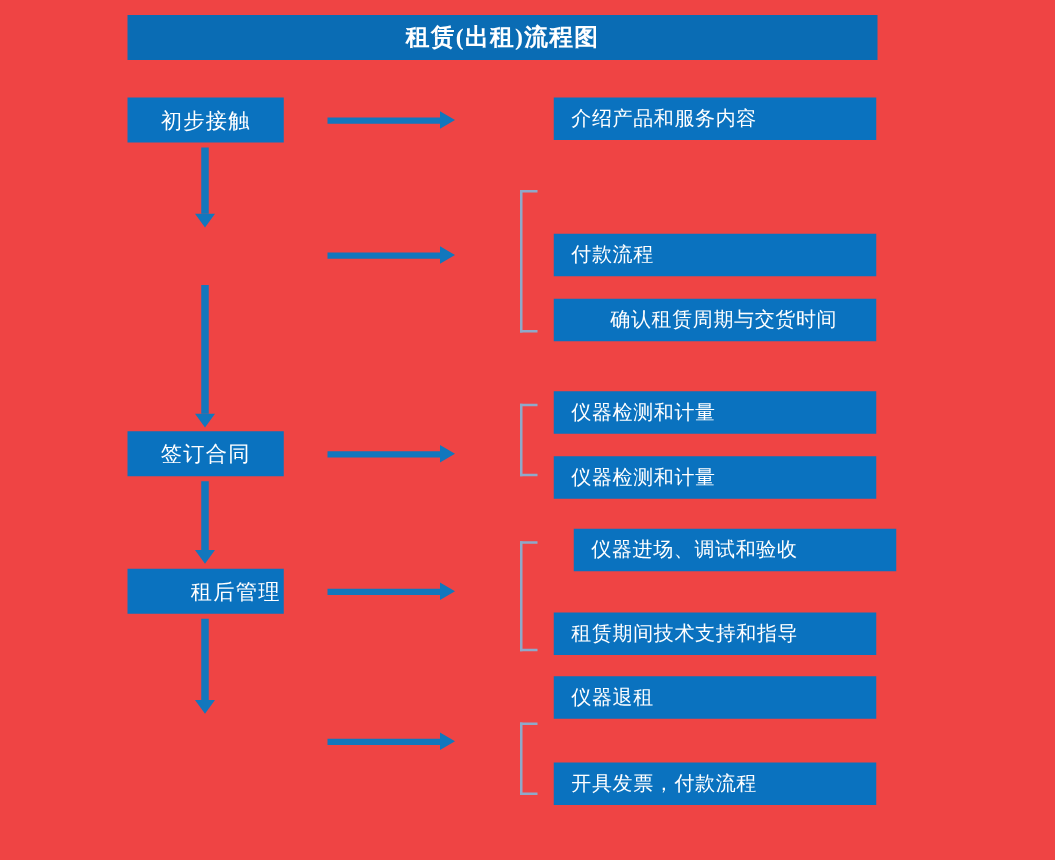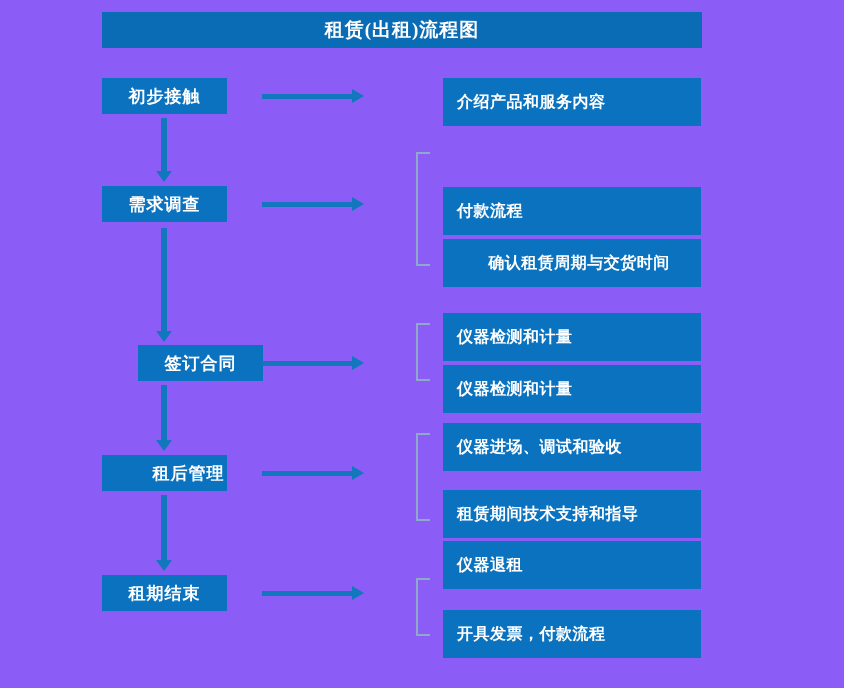--- a/index.html
+++ b/index.html
@@ -7,21 +7,21 @@
     padding: 0;
     background: #ffffff;
   }
   body {
     font-family: "Liberation Sans", "DejaVu Sans", sans-serif;
   }
   #canvas {
     position: relative;
     width: 844px;
     height: 688px;
-    background: #8b5cf6;
+    background: #ef4444;
     overflow: hidden;
   }
 
   
   .title-bar {
     position: absolute;
     left: 102px;
     top: 12px;
     width: 600px;
     height: 36px;
@@ -41,42 +41,42 @@
   
   .box {
     position: absolute;
     background: #0A72BF;
     display: flex;
     align-items: center;
     box-sizing: border-box;
   }
   .box .box-label {
     color: #ffffff;
-    font-weight: bold;
+    font-weight: normal;
     font-family: "Liberation Serif", "DejaVu Serif", serif;
     white-space: nowrap;
   }
 
   
   .stage-box {
     left: 102px;
     width: 125px;
     height: 36px;
     justify-content: center;
   }
   .stage-box .box-label {
     font-size: 17px;
     letter-spacing: 1px;
   }
 
   
   .task-box {
     left: 443px;
     width: 258px;
-    height: 48px;
+    height: 34px;
     justify-content: flex-start;
     padding-left: 14px;
   }
   .task-box .box-label {
     font-size: 16px;
     letter-spacing: 0.5px;
   }
 
   
   .h-arrow {
@@ -137,35 +137,29 @@
 <div id="canvas">
 
   <div class="title-bar">
     <span class="title-text">租赁(出租)流程图</span>
   </div>
 
   <div class="box stage-box" style="top:78px;">
     <span class="box-label">初步接触</span>
   </div>
 
-  <div class="box stage-box" style="top:186px;">
-    <span class="box-label">需求调查</span>
-  </div>
-
-  <div class="box stage-box" style="top:345px;margin-left:36px;">
+
+  <div class="box stage-box" style="top:345px;">
     <span class="box-label">签订合同</span>
   </div>
 
   <div class="box stage-box" style="top:455px;padding-left:48px;">
     <span class="box-label">租后管理</span>
   </div>
 
-  <div class="box stage-box" style="top:575px;">
-    <span class="box-label">租期结束</span>
-  </div>
 
   <div class="v-arrow" style="left:156px; top:118px; height:64px;">
     <span class="shaft" style="height:53px;"></span>
     <span class="head" style="top:53px;"></span>
   </div>
 
   <div class="v-arrow" style="left:156px; top:228px; height:114px;">
     <span class="shaft" style="height:103px;"></span>
     <span class="head" style="top:103px;"></span>
   </div>
@@ -224,21 +218,21 @@
   </div>
 
   <div class="box task-box" style="top:313px;">
     <span class="box-label">仪器检测和计量</span>
   </div>
 
   <div class="box task-box" style="top:365px;">
     <span class="box-label">仪器检测和计量</span>
   </div>
 
-  <div class="box task-box" style="top:423px;">
+  <div class="box task-box" style="top:423px;margin-left:16px;">
     <span class="box-label">仪器进场、调试和验收</span>
   </div>
 
   <div class="box task-box" style="top:490px;">
     <span class="box-label">租赁期间技术支持和指导</span>
   </div>
 
   <div class="box task-box" style="top:541px;">
     <span class="box-label">仪器退租</span>
   </div>

